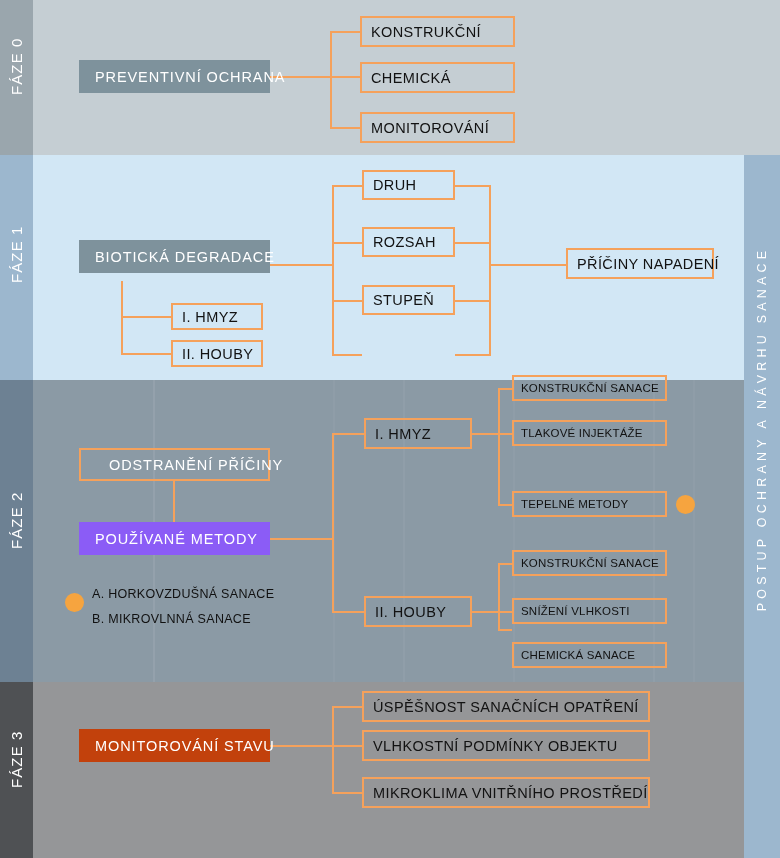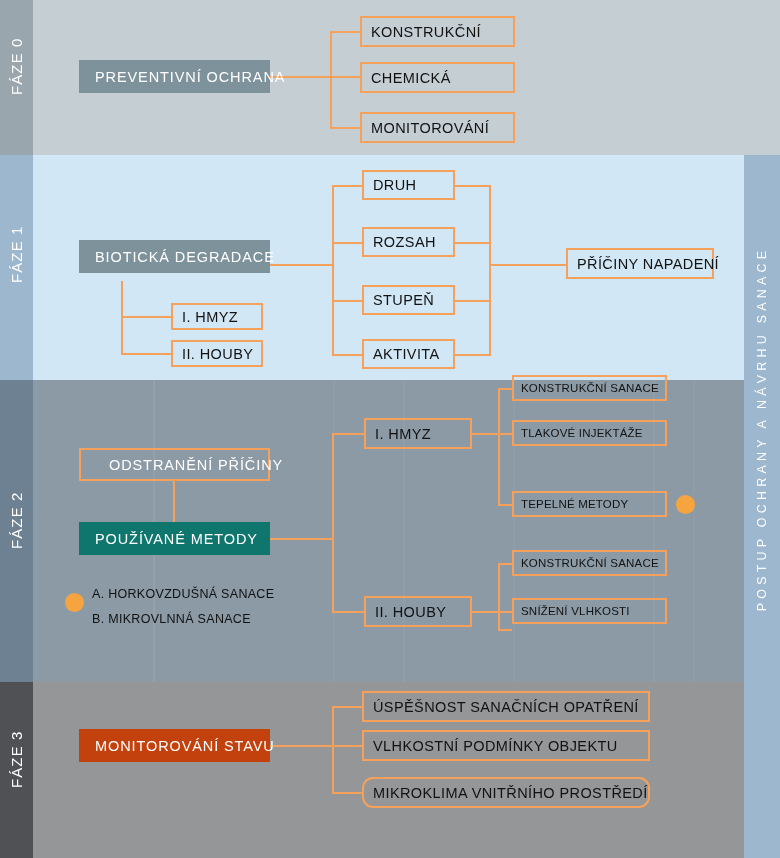--- a/index.html
+++ b/index.html
@@ -80,21 +80,21 @@
   }
   
   .node.primary{
     background:#7e929c;
     color:#ffffff;
     font-size:14.5px;
     letter-spacing:0.9px;
     padding-left:16px;
   }
   #n-monitorovani-stavu.primary{ background:#c2410c; }
-  #n-pouzivane-metody.primary{ background:#0f766e; }
+  #n-pouzivane-metody.primary{ background:#8b5cf6; }
 
   
   .node.outline{
     border:2px solid #f5a15b;
     color:#121212;
     font-size:14.5px;
     letter-spacing:0.4px;
     padding-left:9px;
     background:transparent;
   }
@@ -186,23 +186,20 @@
 
   <div class="node outline" style="left:362px; top:170px; width:93px; height:30px;">
     <span>DRUH</span>
   </div>
   <div class="node outline" style="left:362px; top:227px; width:93px; height:30px;">
     <span>ROZSAH</span>
   </div>
   <div class="node outline" style="left:362px; top:285px; width:93px; height:30px;text-align:center;">
     <span>STUPEŇ</span>
   </div>
-  <div class="node outline" style="left:362px; top:339px; width:93px; height:30px;">
-    <span>AKTIVITA</span>
-  </div>
 
   <div class="conn h" style="left:455px; top:185px; width:36px;"></div>
   <div class="conn h" style="left:455px; top:242px; width:36px;"></div>
   <div class="conn h" style="left:455px; top:300px; width:36px;"></div>
   <div class="conn h" style="left:455px; top:354px; width:36px;"></div>
   <div class="conn v" style="left:489px; top:185px; height:171px;"></div>
   <div class="conn h" style="left:489px; top:264px; width:78px;"></div>
 
   <div class="node outline" style="left:566px; top:248px; width:148px; height:31px;">
     <span>PŘÍČINY NAPADENÍ</span>
@@ -263,20 +260,23 @@
   <div class="conn h" style="left:498px; top:563px; width:14px;"></div>
   <div class="conn h" style="left:498px; top:611px; width:14px;"></div>
   <div class="conn h" style="left:498px; top:629px; width:14px;"></div>
 
   <div class="node outline small" style="left:512px; top:550px; width:155px; height:26px;">
     <span>KONSTRUKČNÍ SANACE</span>
   </div>
   <div class="node outline small" style="left:512px; top:598px; width:155px; height:26px;">
     <span>SNÍŽENÍ VLHKOSTI</span>
   </div>
+  <div class="node outline small" style="left:512px; top:642px; width:155px; height:26px;">
+    <span>CHEMICKÁ SANACE</span>
+  </div>
 
   <div class="dot" style="left:65px; top:593px; width:19px; height:19px;"></div>
   <div class="legend-text" style="left:92px; top:587px;">A. HORKOVZDUŠNÁ SANACE</div>
   <div class="legend-text" style="left:92px; top:612px;">B. MIKROVLNNÁ SANACE</div>
 
   <div class="node primary" id="n-monitorovani-stavu" style="left:79px; top:729px; width:191px; height:33px;">
     <span>MONITOROVÁNÍ STAVU</span>
   </div>
 
   <div class="conn h" style="left:270px; top:745px; width:62px;"></div>
@@ -284,17 +284,17 @@
   <div class="conn h" style="left:332px; top:706px; width:30px;"></div>
   <div class="conn h" style="left:332px; top:745px; width:30px;"></div>
   <div class="conn h" style="left:332px; top:792px; width:30px;"></div>
 
   <div class="node outline" style="left:362px; top:691px; width:288px; height:31px;">
     <span>ÚSPĚŠNOST SANAČNÍCH OPATŘENÍ</span>
   </div>
   <div class="node outline" style="left:362px; top:730px; width:288px; height:31px;">
     <span>VLHKOSTNÍ PODMÍNKY OBJEKTU</span>
   </div>
-  <div class="node outline" style="left:362px; top:777px; width:288px; height:31px;border-radius:11px;">
+  <div class="node outline" style="left:362px; top:777px; width:288px; height:31px;">
     <span>MIKROKLIMA VNITŘNÍHO PROSTŘEDÍ</span>
   </div>
 
 </div>
 
 </body></html>

